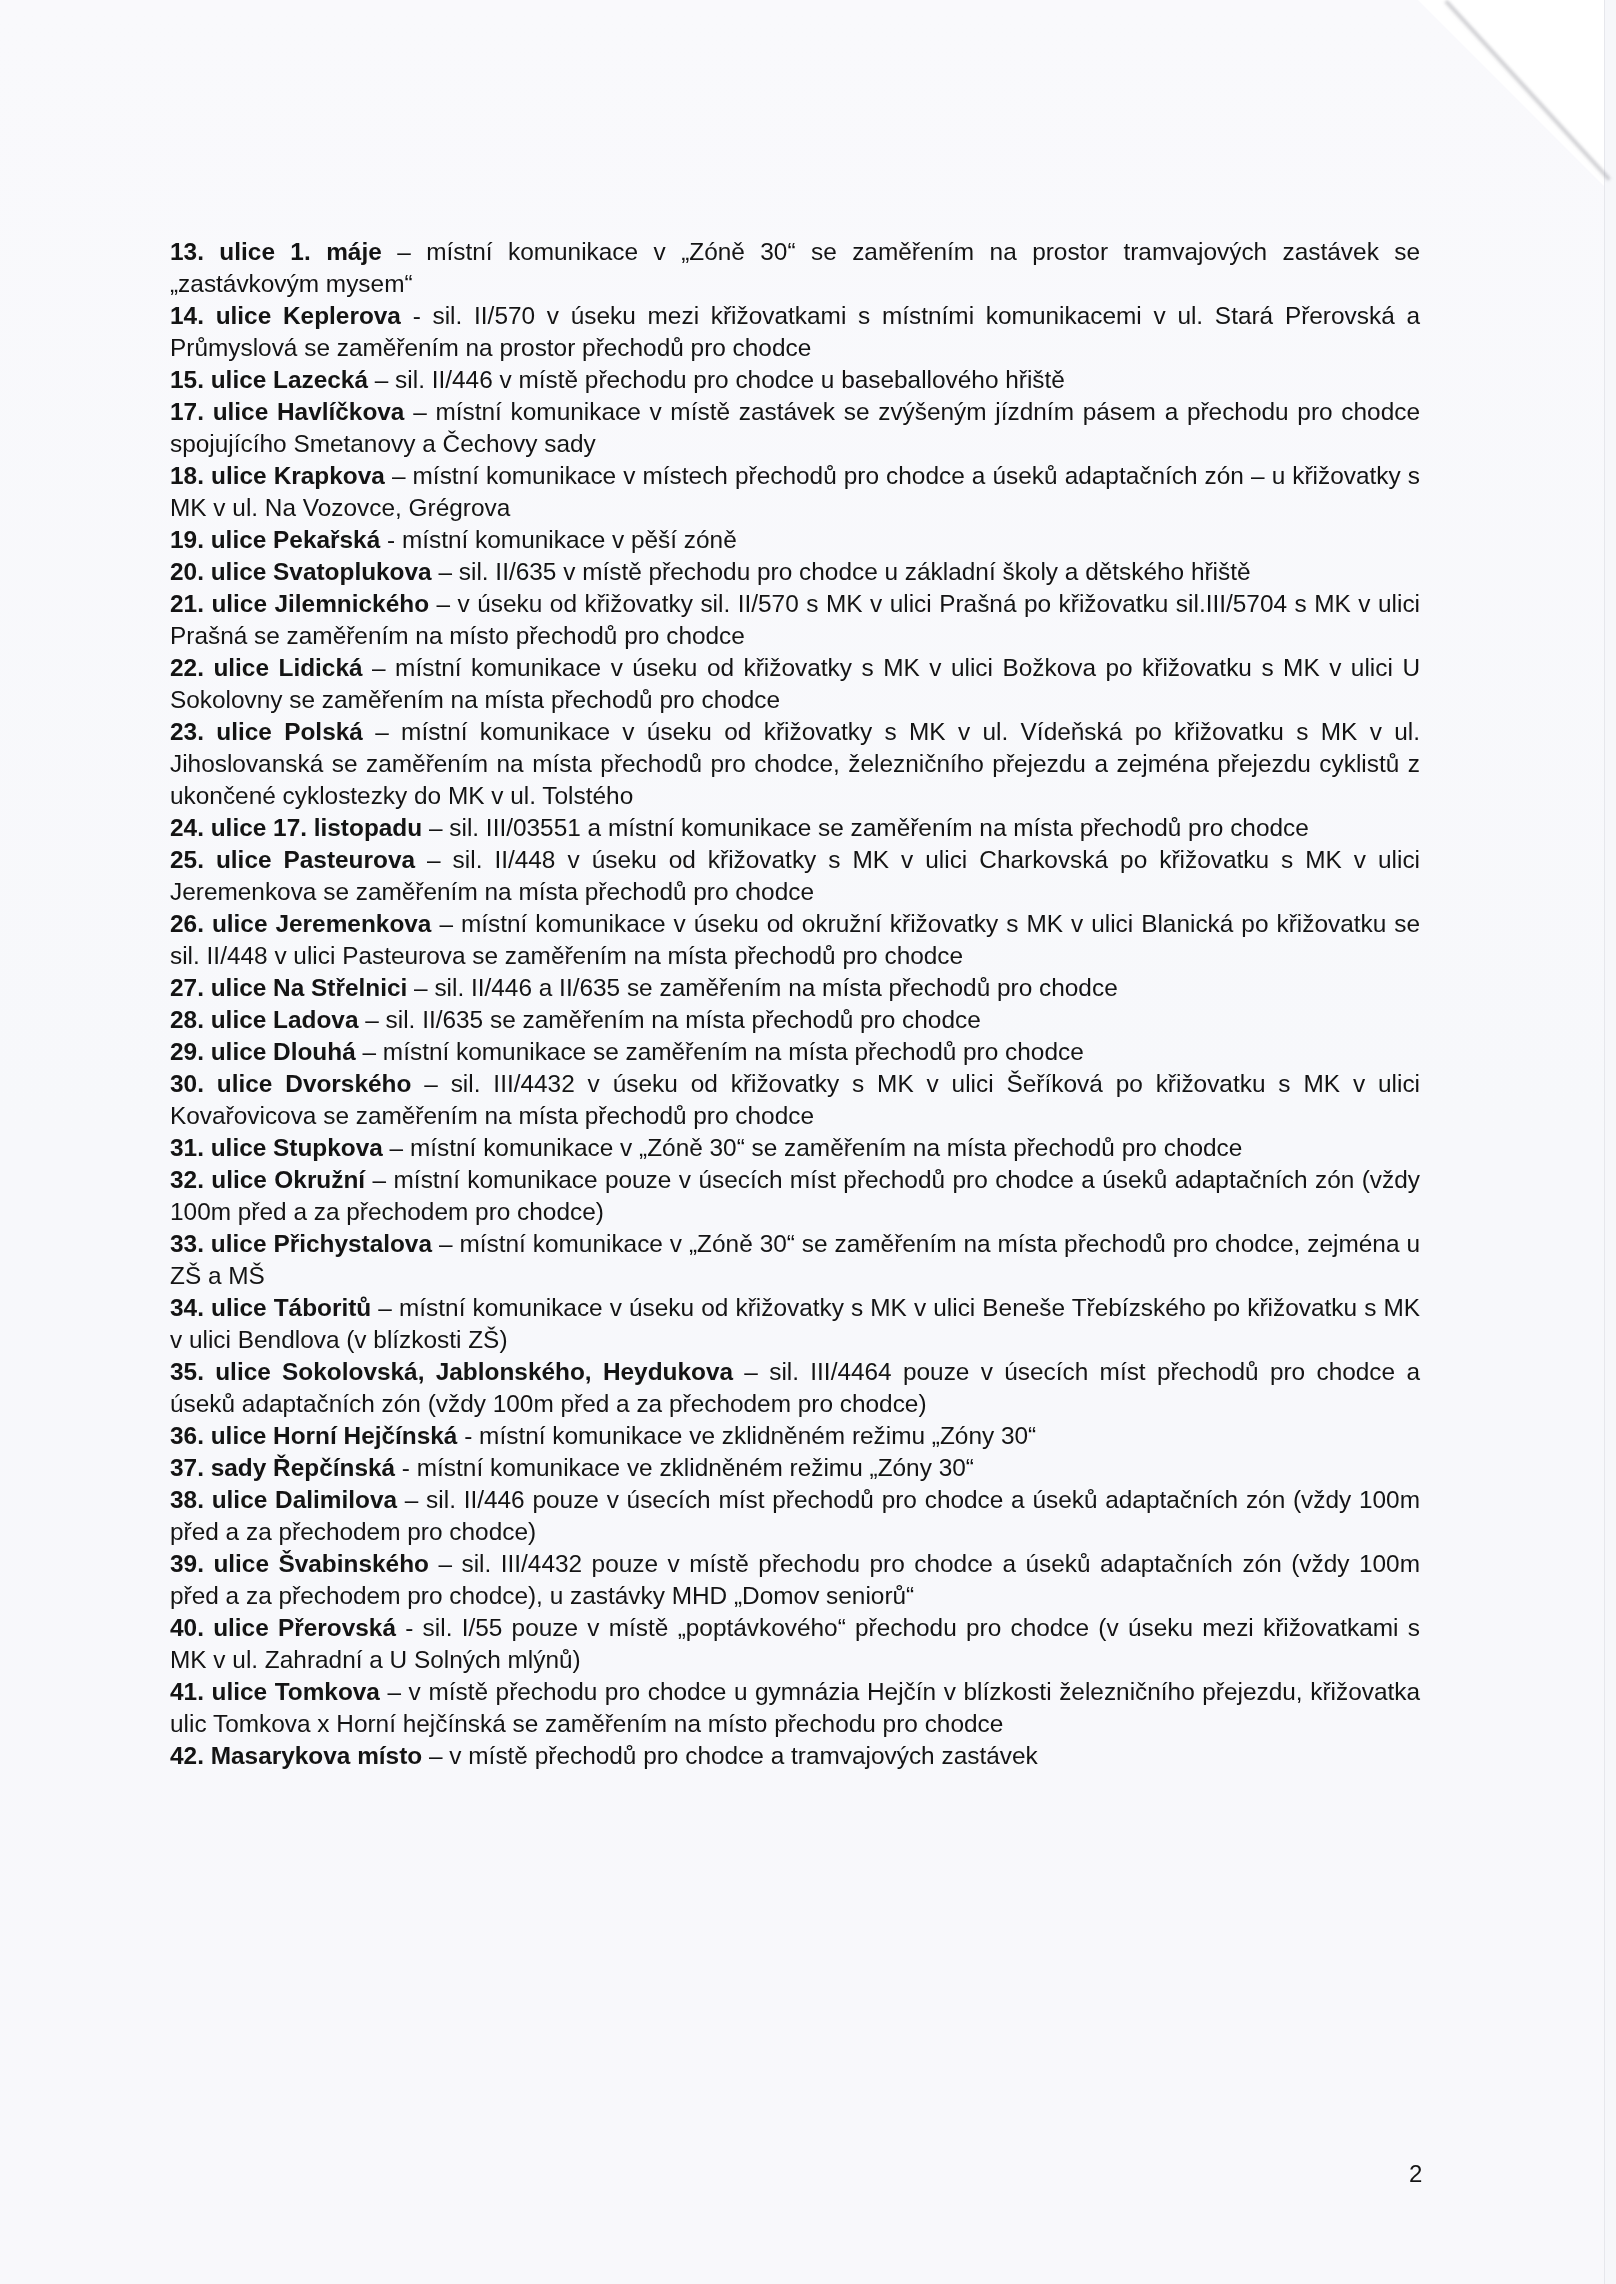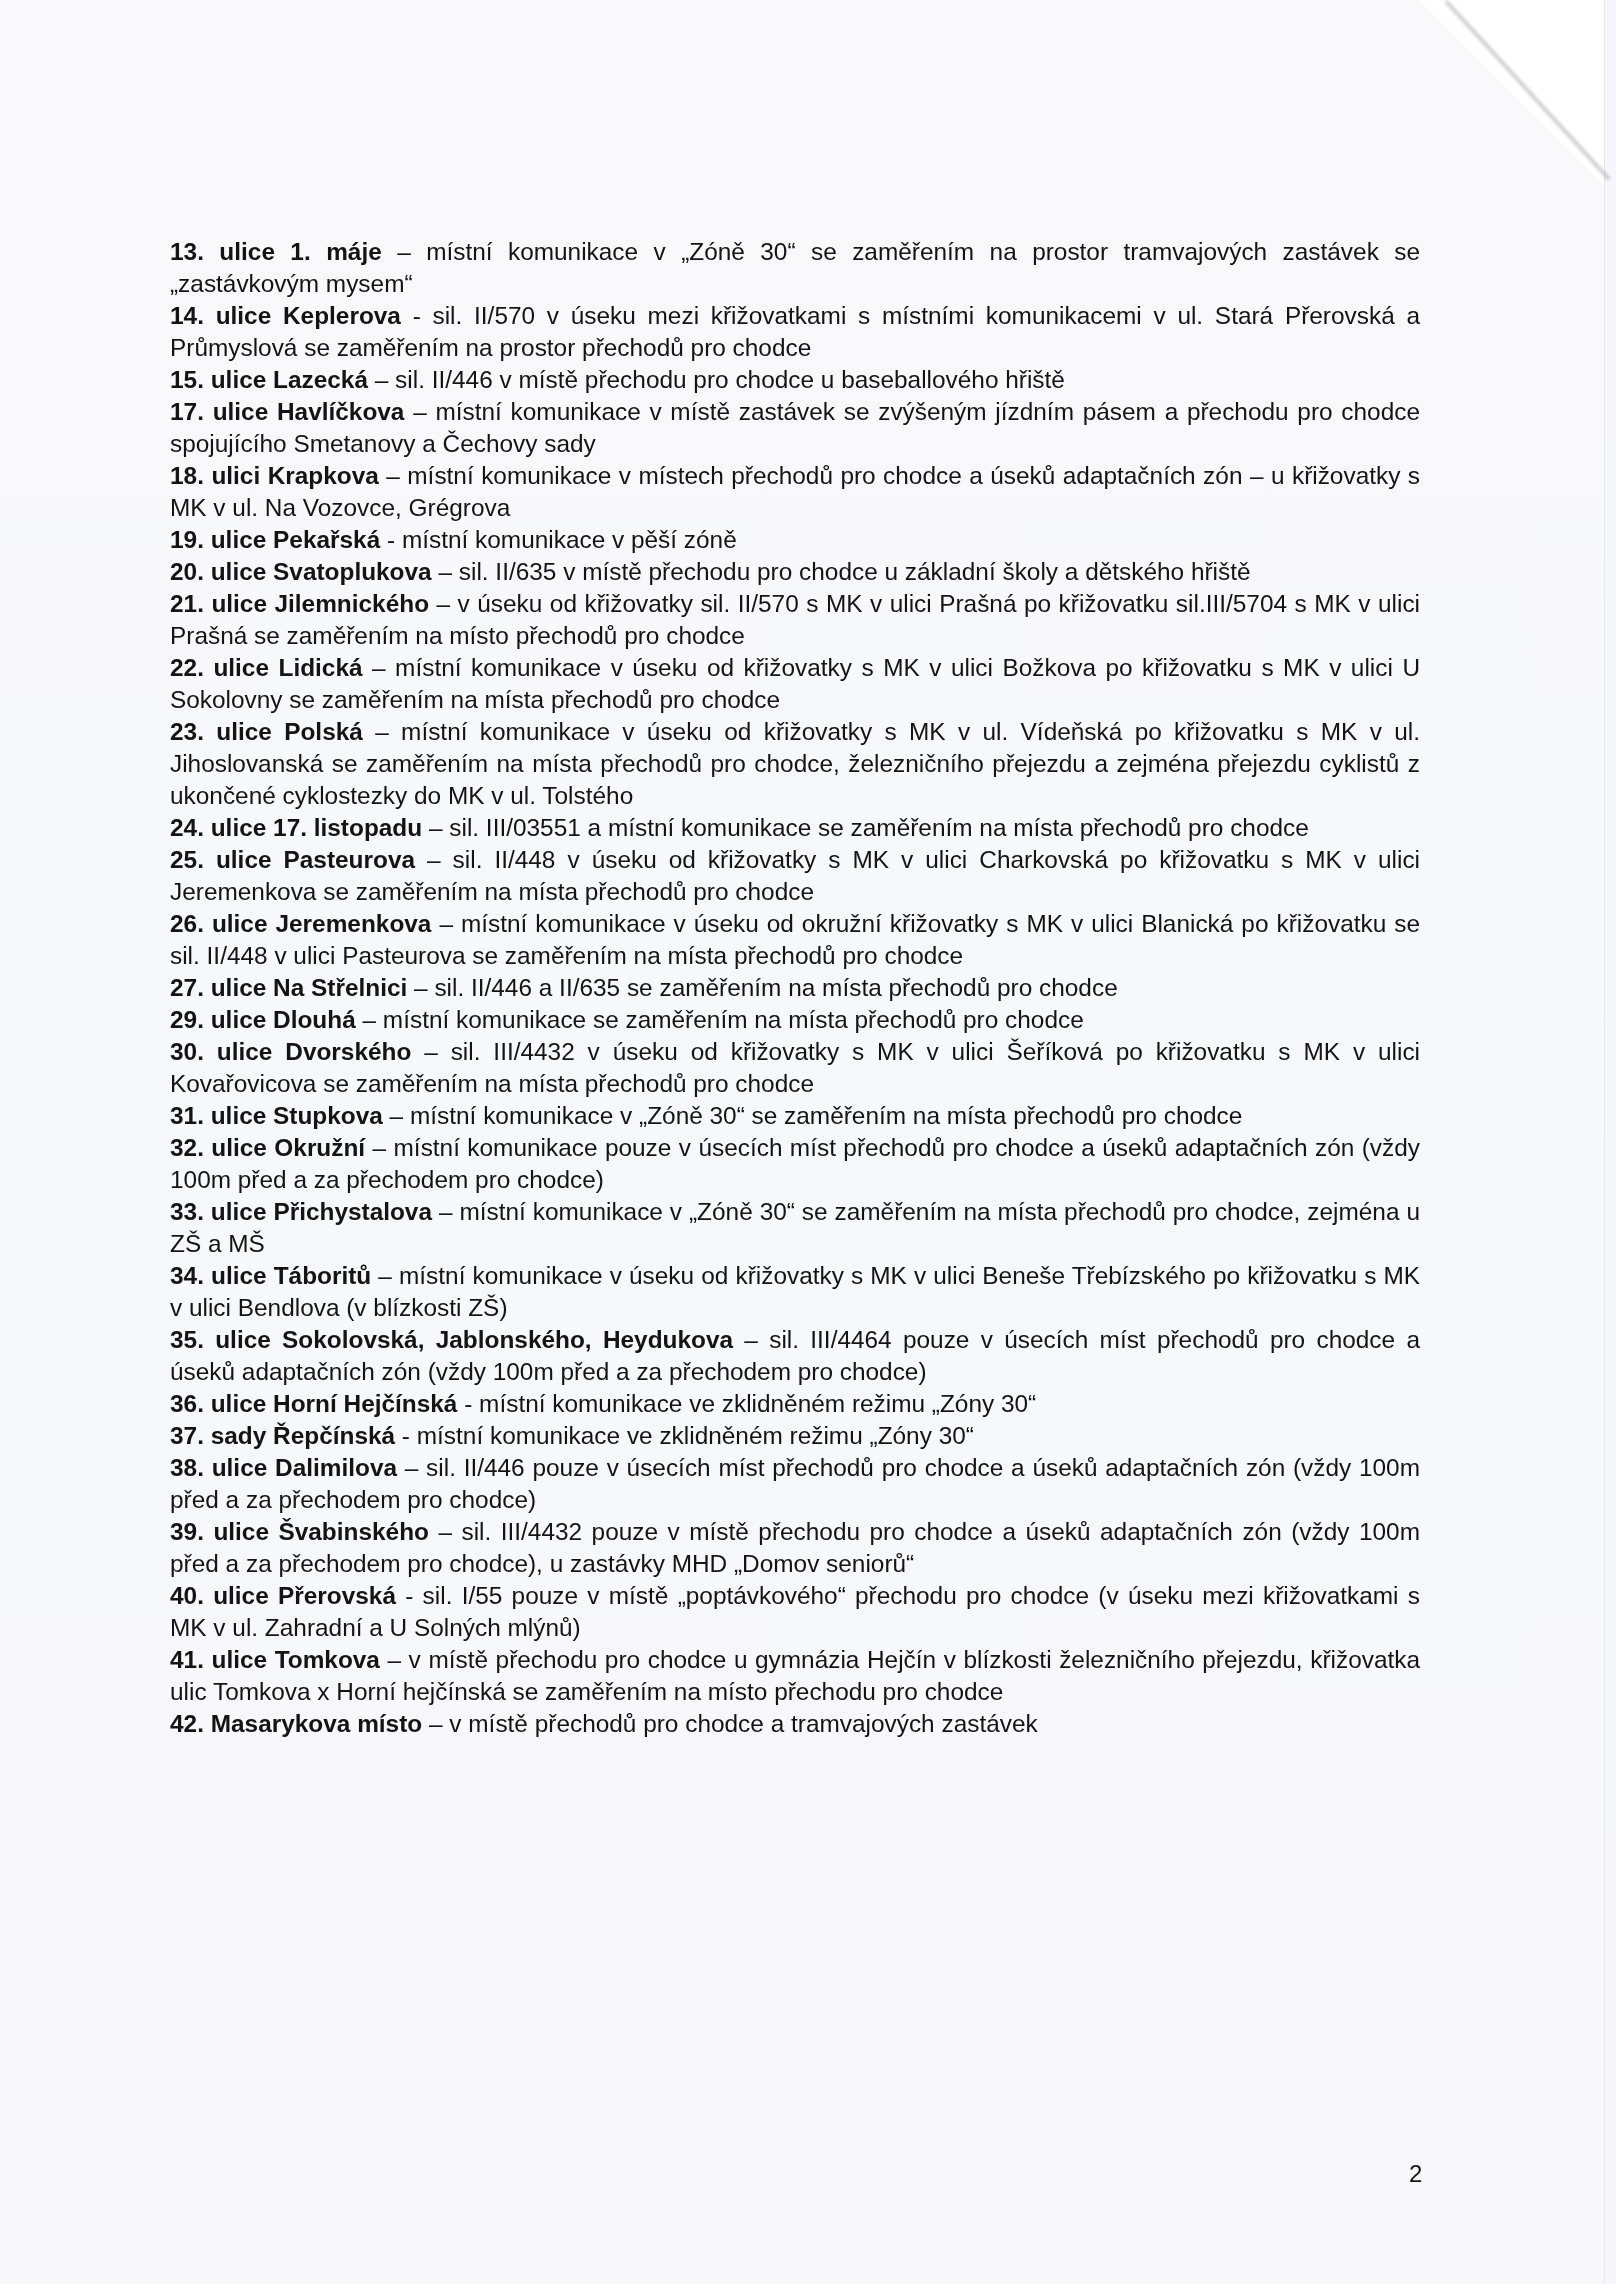--- a/index.html
+++ b/index.html
@@ -42,30 +42,31 @@
 
 <div class="paper">
   <div class="corner-fold"></div>
   <div class="corner-shadow"></div>
 
   <div class="content" id="item-list">
       <p class="item"><span class="lead"><span>13.</span> <span>ulice 1. máje</span></span><span> – místní komunikace v „Zóně 30“ se zaměřením na prostor tramvajových zastávek se „zastávkovým mysem“</span></p>
       <p class="item"><span class="lead"><span>14.</span> <span>ulice Keplerova</span></span><span> - sil. II/570 v úseku mezi křižovatkami s místními komunikacemi v ul. Stará Přerovská a Průmyslová se zaměřením na prostor přechodů pro chodce</span></p>
       <p class="item"><span class="lead"><span>15.</span> <span>ulice Lazecká</span></span><span> – sil. II/446 v místě přechodu pro chodce u baseballového hřiště</span></p>
       <p class="item"><span class="lead"><span>17.</span> <span>ulice Havlíčkova</span></span><span> – místní komunikace v místě zastávek se zvýšeným jízdním pásem a přechodu pro chodce spojujícího Smetanovy a Čechovy sady</span></p>
-      <p class="item"><span class="lead"><span>18.</span> <span>ulici Krapkova</span></span><span> – místní komunikace v místech přechodů pro chodce a úseků adaptačních zón – u křižovatky s MK v ul. Na Vozovce, Grégrova</span></p>
+      <p class="item"><span class="lead"><span>18.</span> <span>ulice Krapkova</span></span><span> – místní komunikace v místech přechodů pro chodce a úseků adaptačních zón – u křižovatky s MK v ul. Na Vozovce, Grégrova</span></p>
       <p class="item"><span class="lead"><span>19.</span> <span>ulice Pekařská</span></span><span> - místní komunikace v pěší zóně</span></p>
       <p class="item"><span class="lead"><span>20.</span> <span>ulice Svatoplukova</span></span><span> – sil. II/635 v místě přechodu pro chodce u základní školy a dětského hřiště</span></p>
       <p class="item"><span class="lead"><span>21.</span> <span>ulice Jilemnického</span></span><span> – v úseku od křižovatky sil. II/570 s MK v ulici Prašná po křižovatku sil.III/5704 s MK v ulici Prašná se zaměřením na místo přechodů pro chodce</span></p>
       <p class="item"><span class="lead"><span>22.</span> <span>ulice Lidická</span></span><span> – místní komunikace v úseku od křižovatky s MK v ulici Božkova po křižovatku s MK v ulici U Sokolovny se zaměřením na místa přechodů pro chodce</span></p>
       <p class="item"><span class="lead"><span>23.</span> <span>ulice Polská</span></span><span> – místní komunikace v úseku od křižovatky s MK v ul. Vídeňská po křižovatku s MK v ul. Jihoslovanská se zaměřením na místa přechodů pro chodce, železničního přejezdu a zejména přejezdu cyklistů z ukončené cyklostezky do MK v ul. Tolstého</span></p>
       <p class="item"><span class="lead"><span>24.</span> <span>ulice 17. listopadu</span></span><span> – sil. III/03551 a místní komunikace se zaměřením na místa přechodů pro chodce</span></p>
       <p class="item"><span class="lead"><span>25.</span> <span>ulice Pasteurova</span></span><span> – sil. II/448 v úseku od křižovatky s MK v ulici Charkovská po křižovatku s MK v ulici Jeremenkova se zaměřením na místa přechodů pro chodce</span></p>
       <p class="item"><span class="lead"><span>26.</span> <span>ulice Jeremenkova</span></span><span> – místní komunikace v úseku od okružní křižovatky s MK v ulici Blanická po křižovatku se sil. II/448 v ulici Pasteurova se zaměřením na místa přechodů pro chodce</span></p>
       <p class="item"><span class="lead"><span>27.</span> <span>ulice Na Střelnici</span></span><span> – sil. II/446 a II/635 se zaměřením na místa přechodů pro chodce</span></p>
+      <p class="item"><span class="lead"><span>28.</span> <span>ulice Ladova</span></span><span> – sil. II/635 se zaměřením na místa přechodů pro chodce</span></p>
       <p class="item"><span class="lead"><span>29.</span> <span>ulice Dlouhá</span></span><span> – místní komunikace se zaměřením na místa přechodů pro chodce</span></p>
       <p class="item"><span class="lead"><span>30.</span> <span>ulice Dvorského</span></span><span> – sil. III/4432 v úseku od křižovatky s MK v ulici Šeříková po křižovatku s MK v ulici Kovařovicova se zaměřením na místa přechodů pro chodce</span></p>
       <p class="item"><span class="lead"><span>31.</span> <span>ulice Stupkova</span></span><span> – místní komunikace v „Zóně 30“ se zaměřením na místa přechodů pro chodce</span></p>
       <p class="item"><span class="lead"><span>32.</span> <span>ulice Okružní</span></span><span> – místní komunikace pouze v úsecích míst přechodů pro chodce a úseků adaptačních zón (vždy 100m před a za přechodem pro chodce)</span></p>
       <p class="item"><span class="lead"><span>33.</span> <span>ulice Přichystalova</span></span><span> – místní komunikace v „Zóně 30“ se zaměřením na místa přechodů pro chodce, zejména u ZŠ a MŠ</span></p>
       <p class="item"><span class="lead"><span>34.</span> <span>ulice Táboritů</span></span><span> – místní komunikace v úseku od křižovatky s MK v ulici Beneše Třebízského po křižovatku s MK v ulici Bendlova (v blízkosti ZŠ)</span></p>
       <p class="item"><span class="lead"><span>35.</span> <span>ulice Sokolovská, Jablonského, Heydukova</span></span><span> – sil. III/4464 pouze v úsecích míst přechodů pro chodce a úseků adaptačních zón (vždy 100m před a za přechodem pro chodce)</span></p>
       <p class="item"><span class="lead"><span>36.</span> <span>ulice Horní Hejčínská</span></span><span> - místní komunikace ve zklidněném režimu „Zóny 30“</span></p>
       <p class="item"><span class="lead"><span>37.</span> <span>sady Řepčínská</span></span><span> - místní komunikace ve zklidněném režimu „Zóny 30“</span></p>
       <p class="item"><span class="lead"><span>38.</span> <span>ulice Dalimilova</span></span><span> – sil. II/446 pouze v úsecích míst přechodů pro chodce a úseků adaptačních zón (vždy 100m před a za přechodem pro chodce)</span></p>

